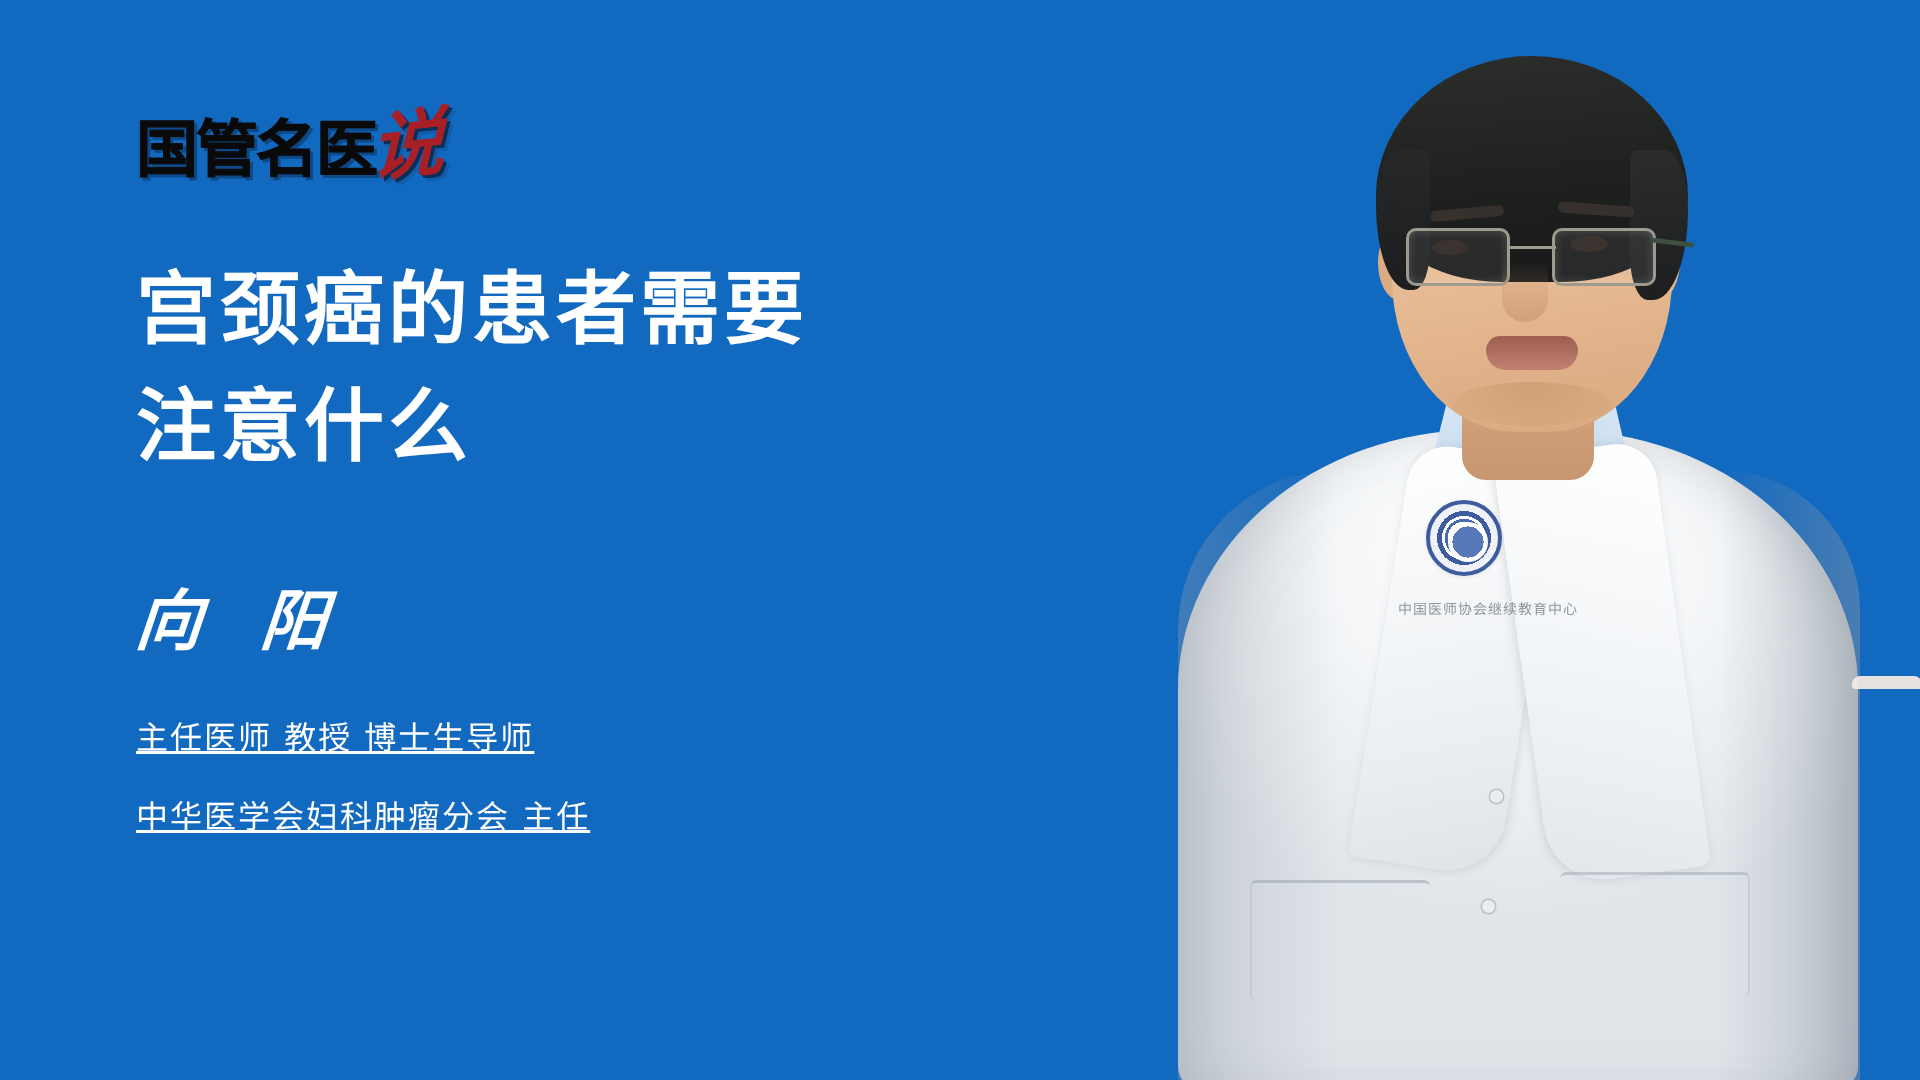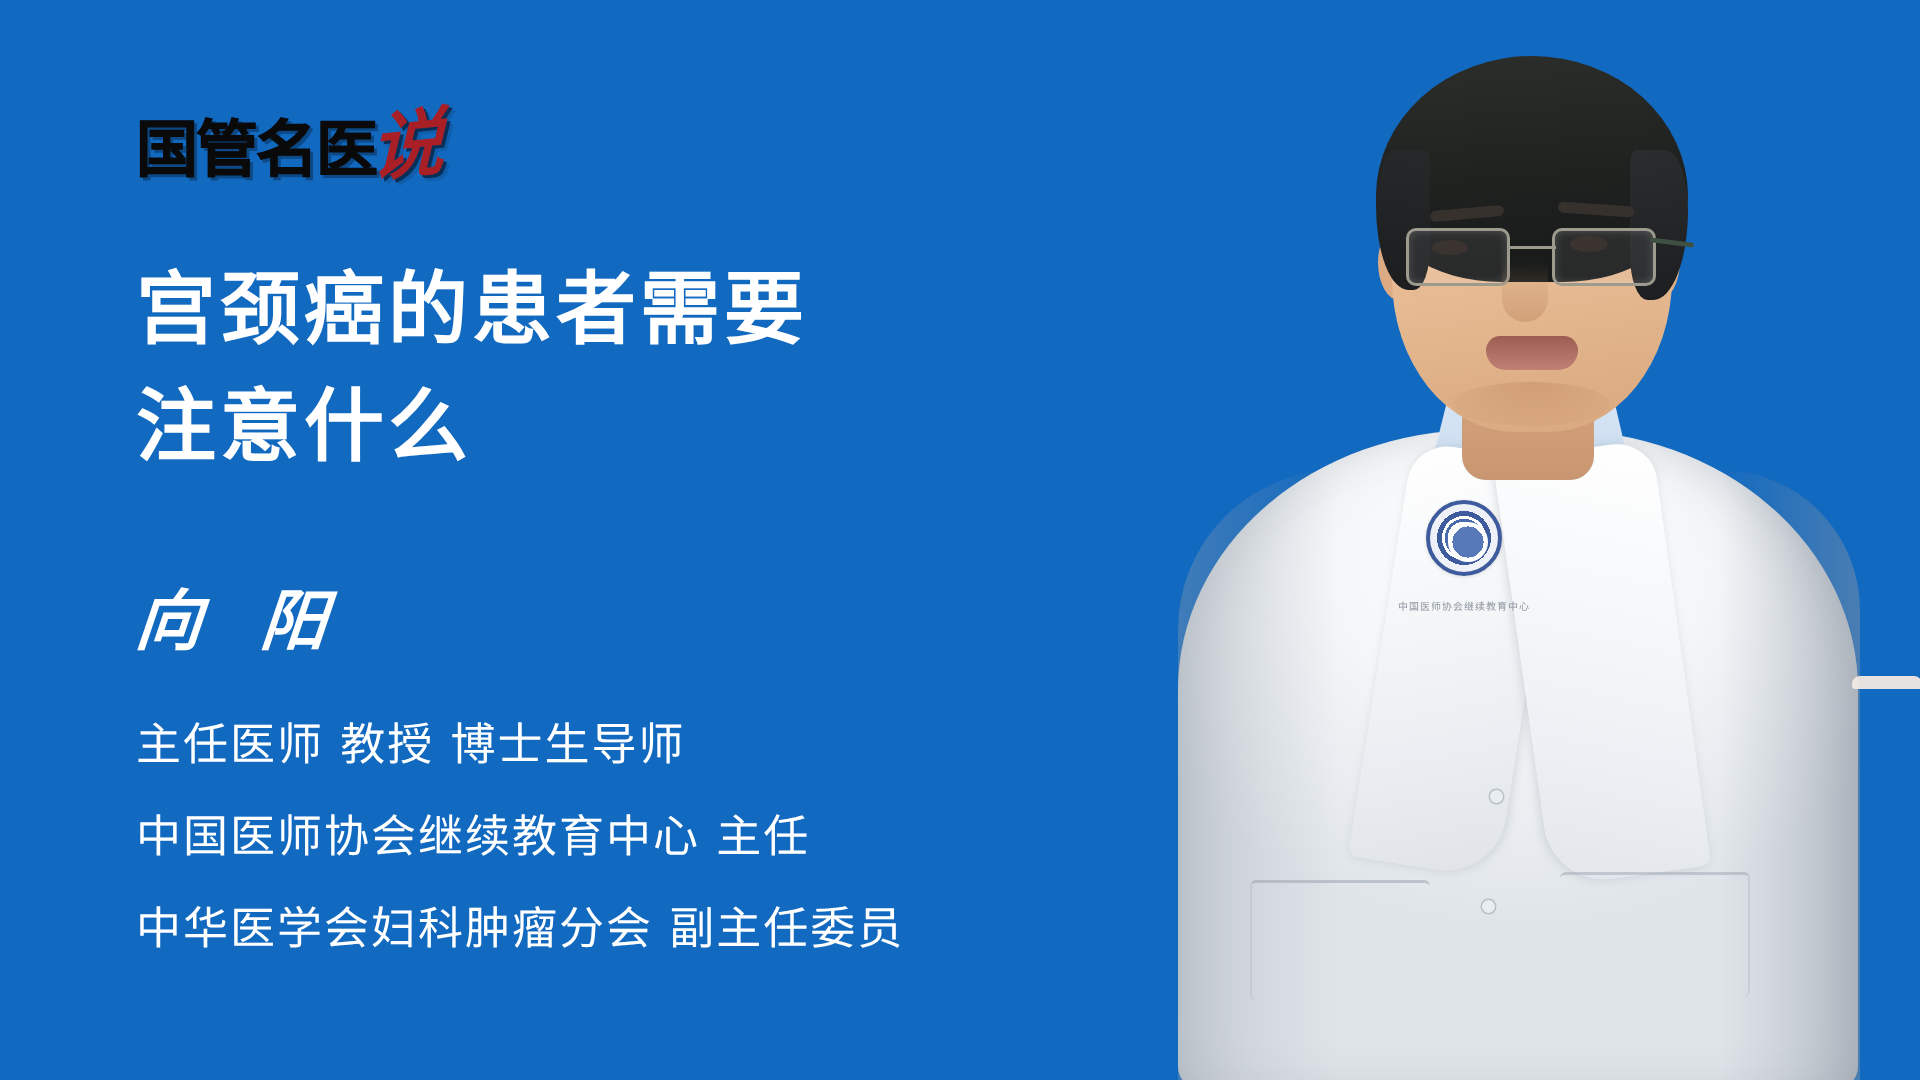--- a/index.html
+++ b/index.html
@@ -53,23 +53,24 @@
     font-size:66px; font-weight:700; color:#ffffff;
     letter-spacing:18px; font-style:italic;
     transform:skewX(-5deg);
     line-height:1;
   }
 
   
   .cred-block { position:absolute; left:136px; top:722px; }
   .cred-line {
     font-family:"DejaVu Sans","Liberation Sans",sans-serif;
-    font-size:45px; font-weight:400; color:#ffffff;
+    font-size:32px; font-weight:400; color:#ffffff;
     letter-spacing:2px; line-height:1; margin-bottom:47px;
     white-space:nowrap;
+    text-decoration:underline;
   }
   .cred-line:last-child { margin-bottom:0; }
 
   
   .portrait { position:absolute; left:1130px; top:0; width:790px; height:1080px; }
 
   
   .coat {
     position:absolute; left:48px; top:430px; width:680px; height:660px;
     background:
@@ -151,21 +152,21 @@
     border:4px solid #2f4f96; opacity:.92;
     box-shadow:0 1px 4px rgba(0,0,0,.12);
   }
   .emblem-core {
     position:absolute; left:18px; top:18px; width:40px; height:40px;
     border-radius:50%;
     background:radial-gradient(circle, #4a6fb5 0 55%, #ffffff 55% 100%);
   }
   .emblem-text {
     position:absolute; left:268px; top:598px; width:132px;
-    font-size:10px; color:#6b7683; letter-spacing:1px;
+    font-size:14px; color:#6b7683; letter-spacing:1px;
     text-align:center; opacity:.75; white-space:nowrap;
     font-family:"DejaVu Sans","Liberation Sans",sans-serif;
   }
 
   
   .neck {
     position:absolute; left:332px; top:350px; width:132px; height:130px;
     background:linear-gradient(180deg,#d9a882 0%,#c89670 100%);
     border-radius:24px;
   }
@@ -269,22 +270,21 @@
 
     <div class="title-block">
       <div class="title-line">宫颈癌的患者需要</div>
       <div class="title-line">注意什么</div>
     </div>
 
     <div class="doctor-name">向 阳</div>
 
     <div class="cred-block">
       <div class="cred-line">主任医师  教授  博士生导师</div>
-      <div class="cred-line">中国医师协会继续教育中心  主任</div>
-      <div class="cred-line">中华医学会妇科肿瘤分会  副主任委员</div>
+      <div class="cred-line">中华医学会妇科肿瘤分会  主任</div>
     </div>
   </div>
 
   <div class="portrait">
 
     <div class="coat"></div>
     <div class="coat-shadow-l"></div>
     <div class="coat-shadow-r"></div>
 
     <div class="shirt"></div>

